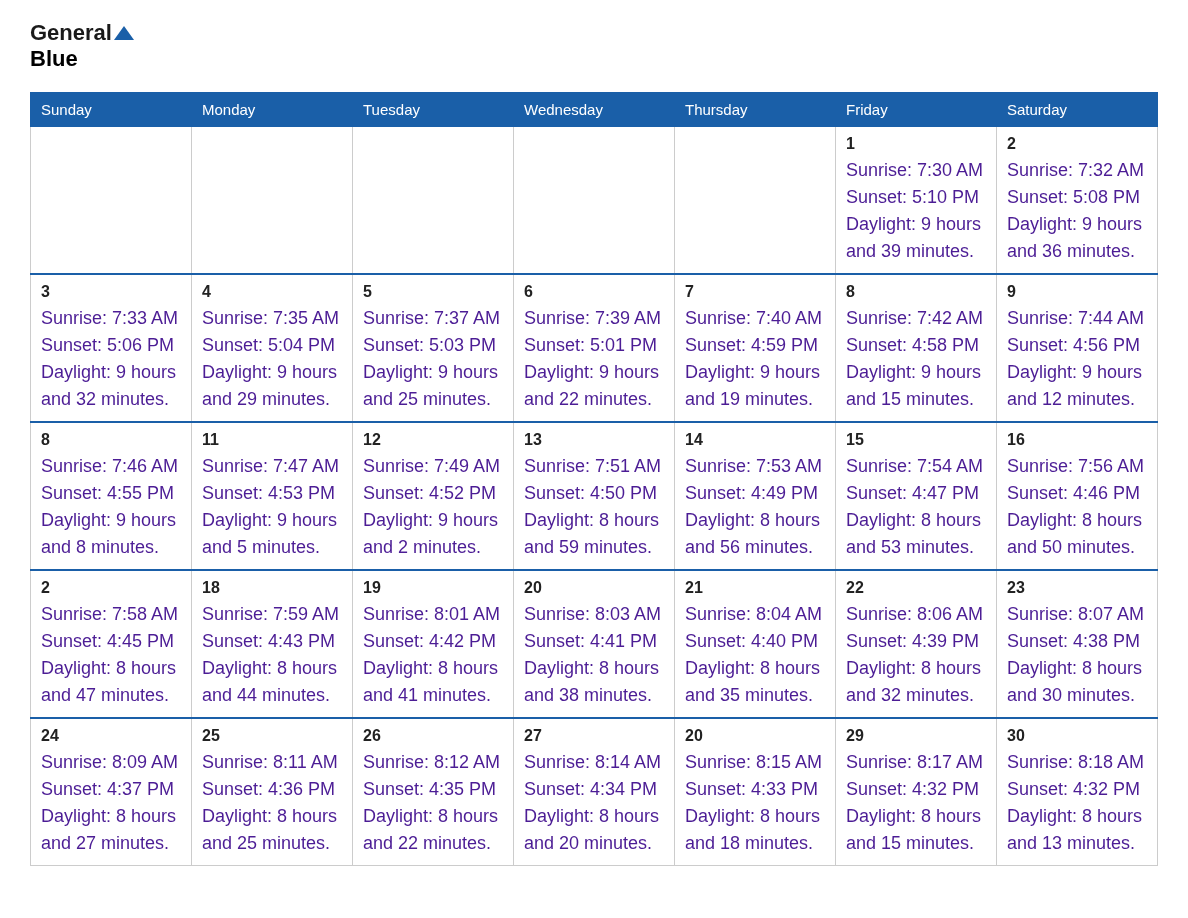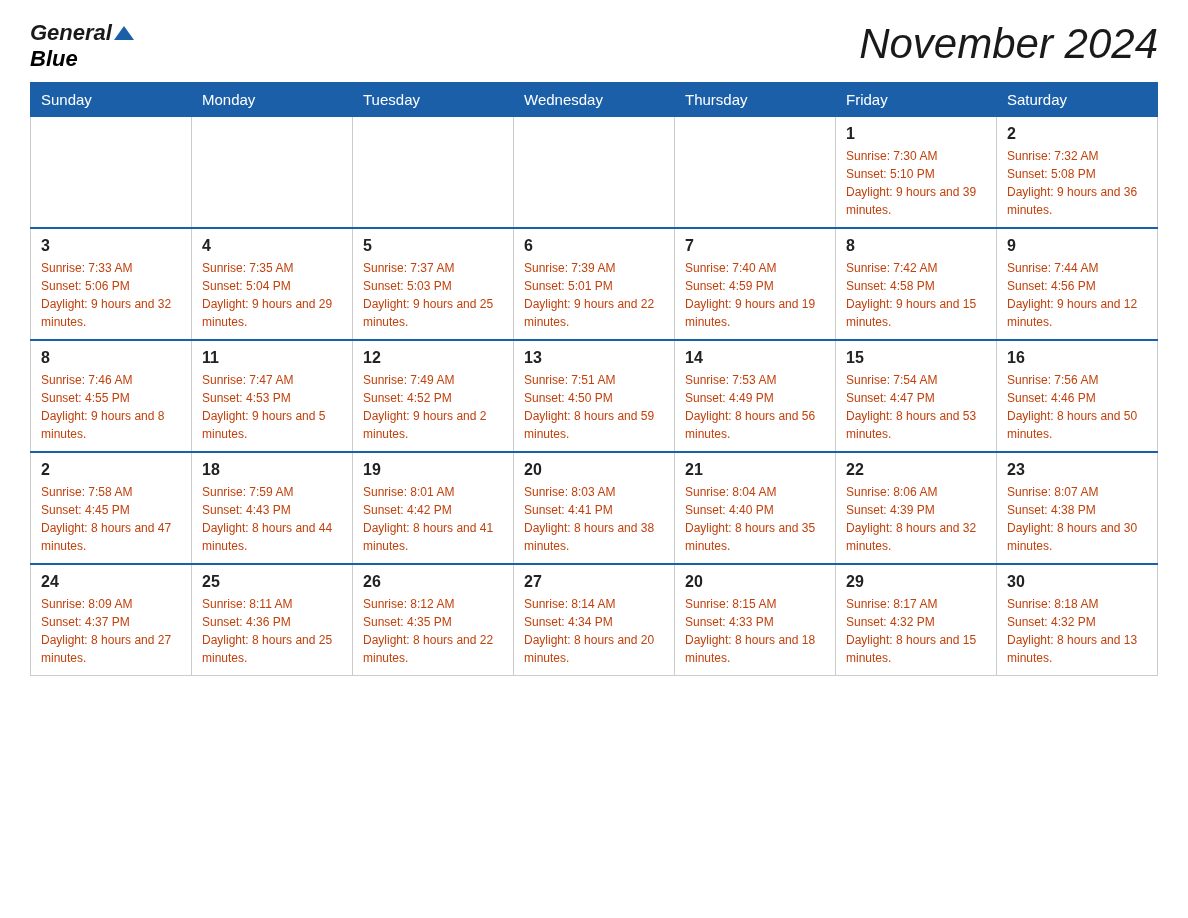--- a/index.html
+++ b/index.html
@@ -4,24 +4,22 @@
   <style>
     * { box-sizing: border-box; margin: 0; padding: 0; }
     body {
       font-family: Arial, sans-serif;
       background: #fff;
       color: #222;
       padding: 20px 30px;
     }
     .header {
       display: flex;
-      justify-content: space-between;
       align-items: flex-start;
-      margin-bottom: 10px;
-      font-style: italic;
+      margin-bottom: 20px;
     }
     .logo {
       display: flex;
       flex-direction: column;
       align-items: flex-start;
     }
     .logo-general {
       font-size: 22px;
       font-weight: bold;
       color: #1a1a1a;
@@ -84,22 +82,22 @@
       background: #fff;
     }
     .day-number {
       font-size: 16px;
       font-weight: bold;
       color: #222;
       display: block;
       margin-bottom: 4px;
     }
     .day-info {
-      font-size: 12px;
-      color: #c2410c;
+      font-size: 18px;
+      color: #4c1d95;
       line-height: 1.5;
     }
     .calendar-table tr td {
       border-top: 2px solid #1a5fa8;
     }
     .calendar-table tbody tr:first-child td {
       border-top: 1px solid #ccc;
     }
     
     .week-row td {
@@ -113,21 +111,20 @@
   <div class="logo">
     <div class="logo-row">
       <span class="logo-general">General</span>
       <span class="logo-triangle"></span>
     </div>
     <div>
       <span class="logo-blue">Blue</span>
     </div>
   </div>
   <div class="title-section">
-    <div class="month-title">November 2024</div>
   </div>
 </div>
 
 <table class="calendar-table">
   <thead>
     <tr>
     <th>Sunday</th>
         <th>Monday</th>
         <th>Tuesday</th>
         <th>Wednesday</th>

